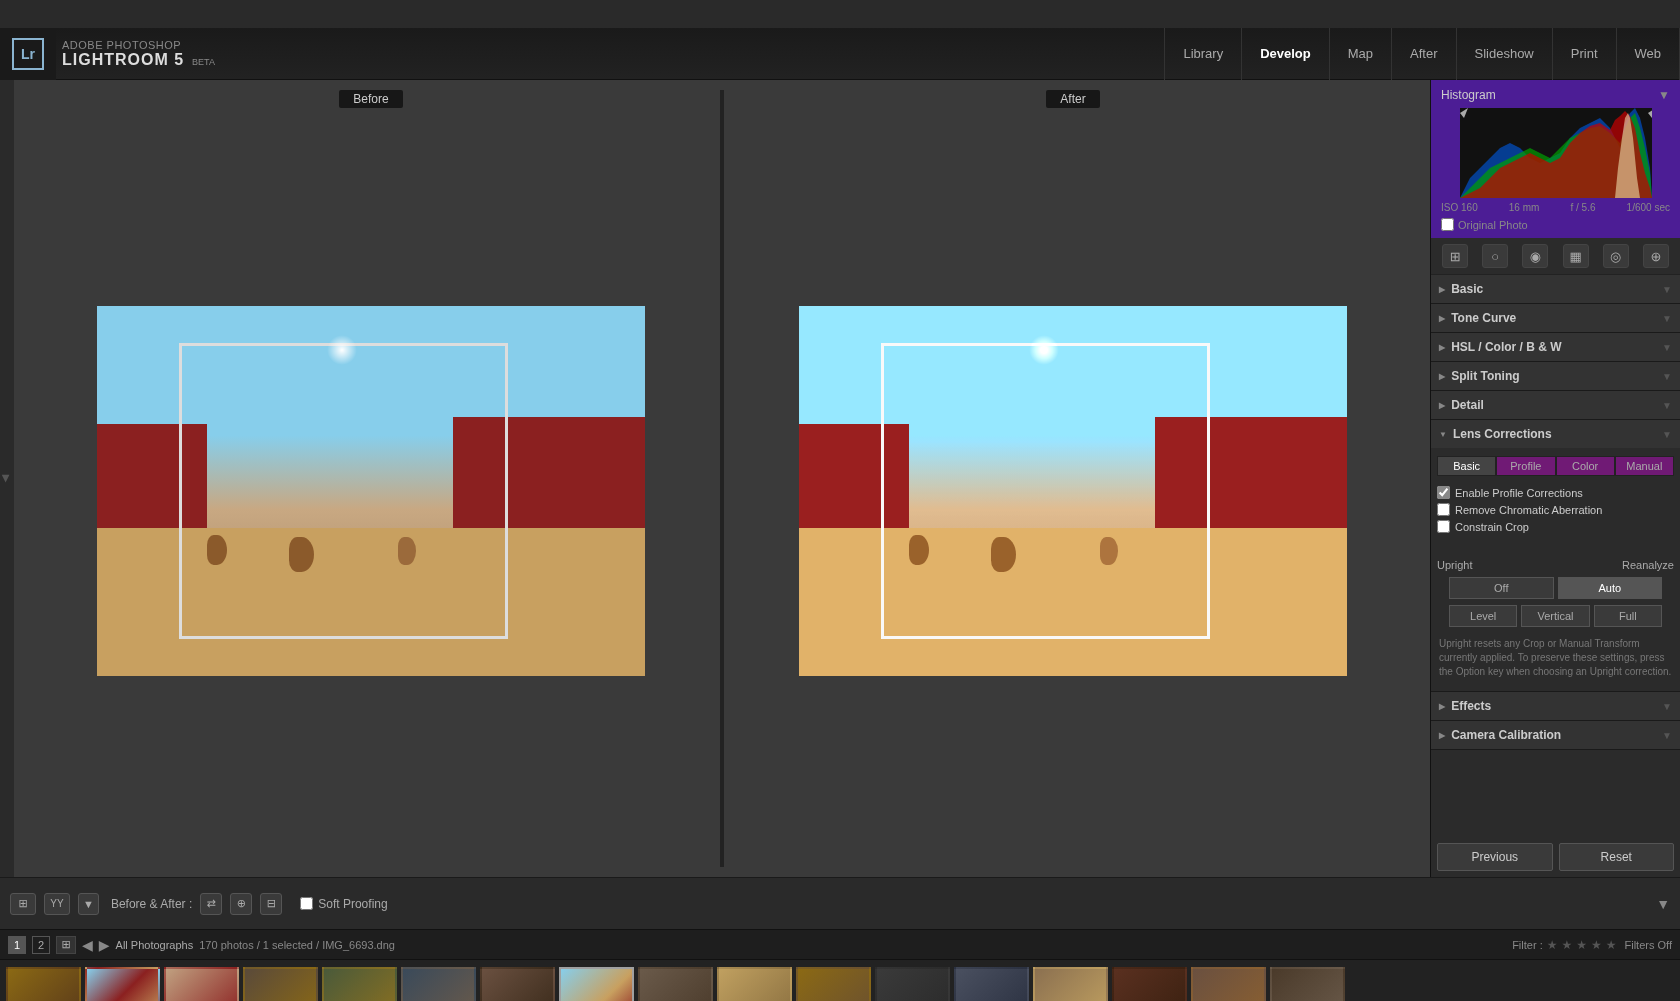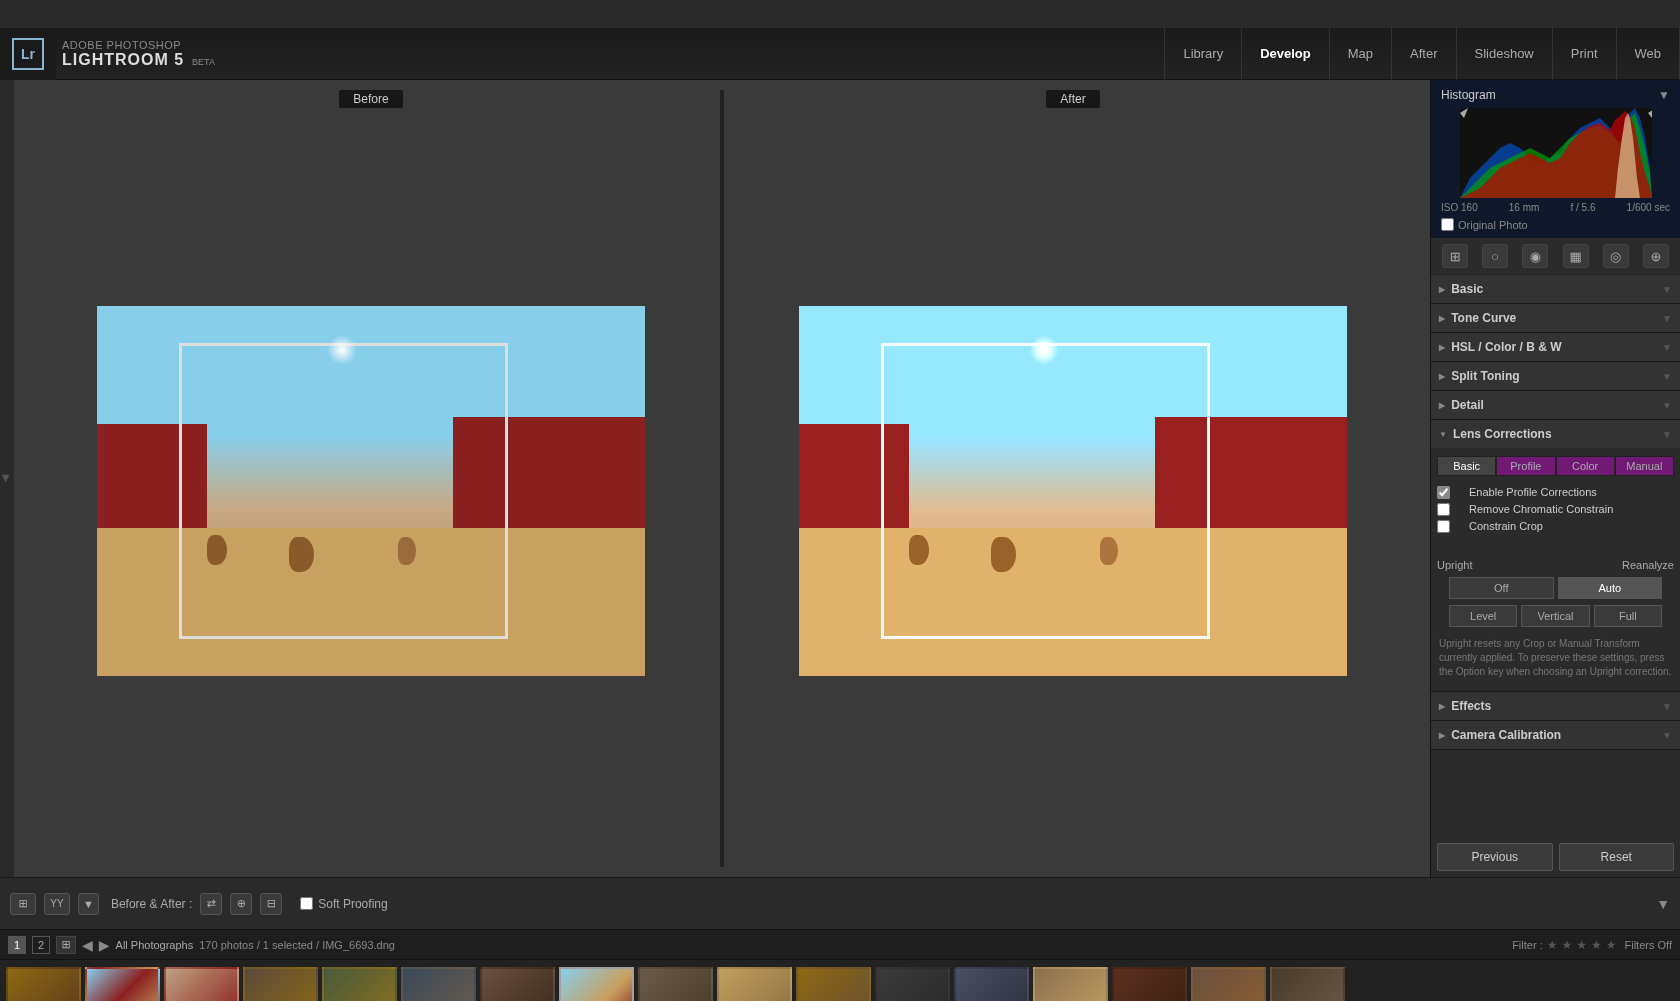--- a/index.html
+++ b/index.html
@@ -135,21 +135,21 @@
     .horse-silhouette {
       position: absolute;
       bottom: 30%; left: 20%;
       width: 20px; height: 30px;
       background: #8B5A2B;
       border-radius: 40% 60% 60% 40%;
     }
 
     
     #histogram-section {
-      background: #0f172a;
+      background: #4c1d95;
       padding: 4px;
     }
     #histogram-header {
       display: flex; justify-content: space-between;
       align-items: center;
       padding: 4px 6px;
       font-size: 12px; color: #ccc;
     }
     #histogram-canvas {
       width: 192px; height: 90px;
@@ -218,22 +218,22 @@
       padding: 3px 0;
       font-size: 11px; color: #aaa;
       background: #701a75;
       border: 1px solid #222;
       cursor: pointer;
     }
     .lens-tab.active {
       background: #444; color: #fff;
     }
     .checkbox-row {
-      display: flex; align-items: flex-start;
-      gap: 19px; padding: 2px 0;
+      display: flex; align-items: center;
+      gap: 5px; padding: 2px 0;
       font-size: 11px; color: #ccc;
     }
     .checkbox-row input[type=checkbox] {
       accent-color: #888;
     }
     .upright-buttons {
       display: flex; gap: 4px;
       margin: 6px 12px;
       justify-content: center;
     }
@@ -592,21 +592,21 @@
             <div class="lens-tab">Color</div>
             <div class="lens-tab">Manual</div>
           </div>
 
           <div class="checkbox-row">
             <input type="checkbox" checked="" style="">
             <span>Enable Profile Corrections</span>
           </div>
           <div class="checkbox-row">
             <input type="checkbox" style="">
-            <span>Remove Chromatic Constrain</span>
+            <span>Remove Chromatic Aberration</span>
           </div>
           <div class="checkbox-row">
             <input type="checkbox" style="">
             <span>Constrain Crop</span>
           </div>
 
           <div style="display:flex;justify-content:space-between;margin:24px 0 4px;">
             <span style="font-size:11px;color:#aaa;">Upright</span>
             <span style="font-size:11px;color:#aaa;">Reanalyze</span>
           </div>

